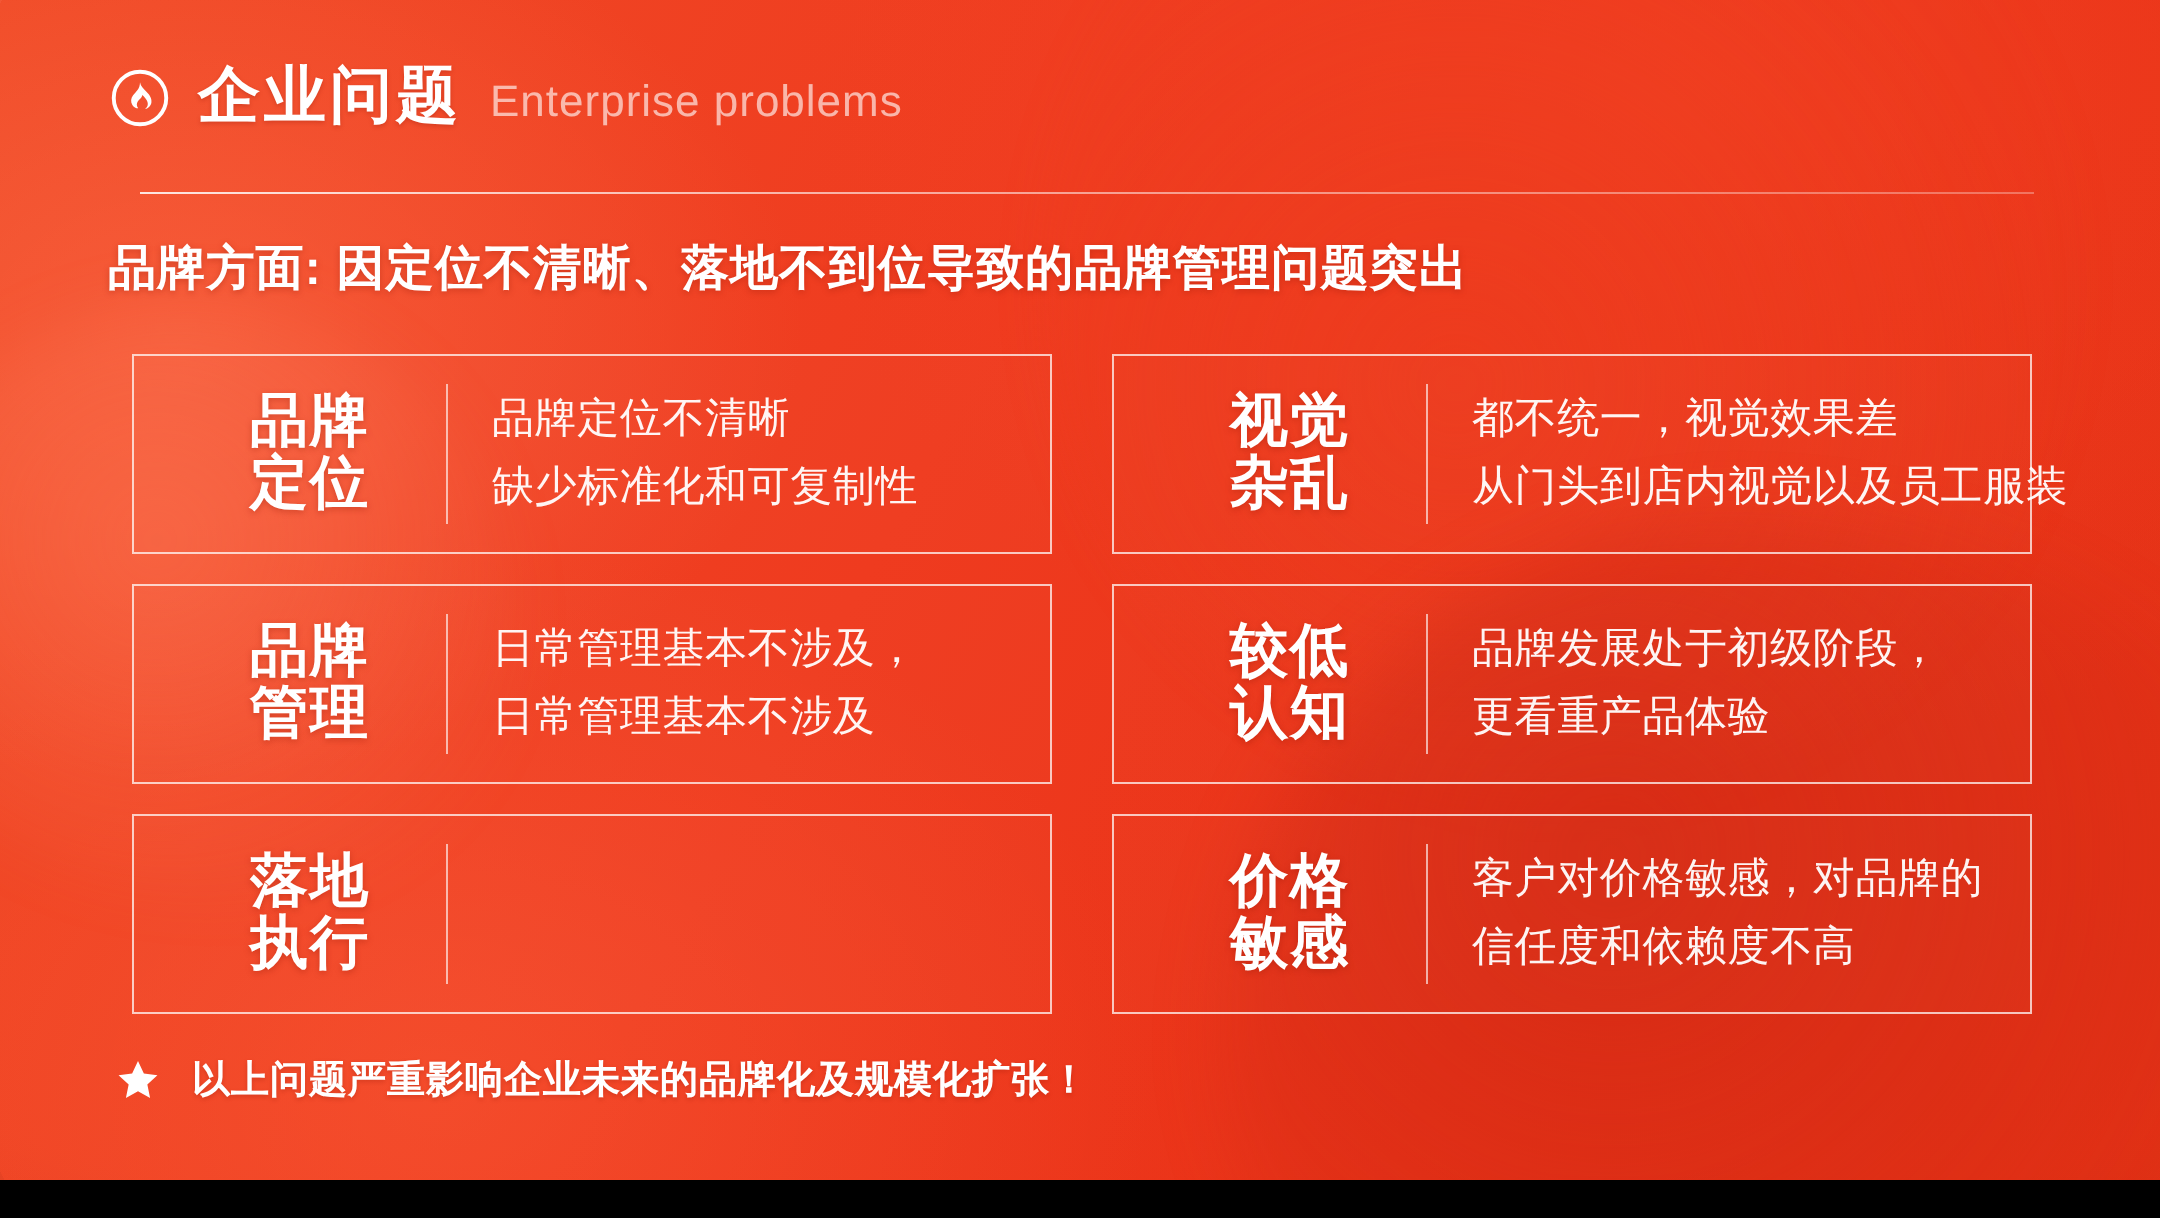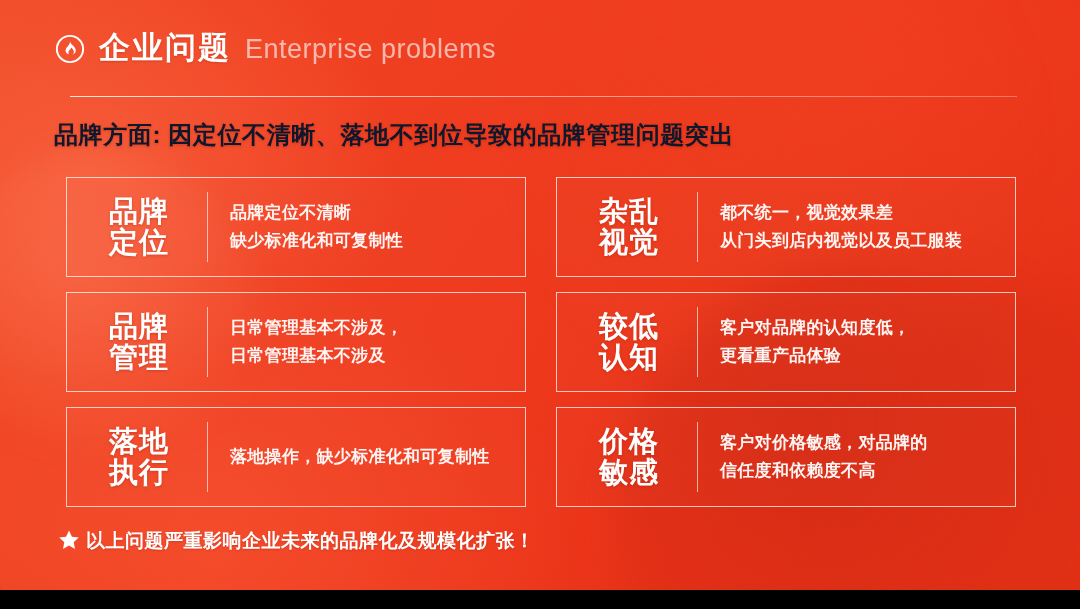--- a/index.html
+++ b/index.html
@@ -91,21 +91,21 @@
   }
   .title-cn {
     font-size: 31px;
     font-weight: 700;
     letter-spacing: 2px;
     color: #ffffff;
     line-height: 1;
     text-shadow: 0 1px 2px rgba(150,25,10,0.30);
   }
   .title-en {
-    font-size: 27px;
+    font-size: 22px;
     font-weight: 400;
     letter-spacing: .5px;
     color: rgba(255,255,255,0.62);
     line-height: 1;
   }
   .header-rule {
     position: absolute;
     left: 70px;
     top: 96px;
     width: 947px;
@@ -115,21 +115,21 @@
 
   
   .subtitle {
     position: absolute;
     left: 54px;
     top: 121px;
     font-size: 24px;
     font-weight: 700;
     letter-spacing: .6px;
     line-height: 1.2;
-    color: #0f172a;
+    color: #ffffff;
     text-shadow: 0 1px 3px rgba(150,25,10,0.35);
   }
 
   
   .grid {
     position: absolute;
     left: 66px;
     top: 177px;
     width: 950px;
     display: grid;
@@ -138,20 +138,21 @@
     column-gap: 30px;
     row-gap: 15px;
   }
   .card {
     position: relative;
     border: 1px solid rgba(255,255,255,0.72);
     display: flex;
     align-items: center;
     box-sizing: border-box;
     background: rgba(255,255,255,0.015);
+    padding-left: 16px;
   }
   .card-key {
     flex: 0 0 136px;
     text-align: center;
     font-size: 29px;
     font-weight: 700;
     line-height: 1.08;
     letter-spacing: 1px;
     color: #ffffff;
     text-shadow: 0 1px 3px rgba(150,25,10,0.35);
@@ -161,36 +162,36 @@
   .card-sep {
     flex: 0 0 1px;
     align-self: stretch;
     margin: 14px 0;
     background: rgba(255,255,255,0.62);
   }
   .card-desc {
     flex: 1 1 auto;
     padding-left: 22px;
     padding-right: 10px;
-    font-size: 17px;
-    font-weight: 700;
+    font-size: 21px;
+    font-weight: 400;
     line-height: 1.62;
     color: rgba(255,255,255,0.95);
     letter-spacing: .3px;
   }
   .card-desc span { display: block; white-space: nowrap; }
 
   
   .footer {
     position: absolute;
     left: 58px;
     top: 529px;
     display: flex;
     align-items: center;
-    gap: 6px;
+    gap: 16px;
   }
   .footer-star {
     width: 22px;
     height: 22px;
     flex: 0 0 auto;
     display: block;
   }
   .footer-text {
     font-size: 19px;
     font-weight: 700;
@@ -241,22 +242,22 @@
         </div>
         <div class="card-sep"></div>
         <div class="card-desc">
           <span>品牌定位不清晰</span>
           <span>缺少标准化和可复制性</span>
         </div>
       </div>
 
       <div class="card">
         <div class="card-key">
+          <span>视觉</span>
           <span>杂乱</span>
-          <span>视觉</span>
         </div>
         <div class="card-sep"></div>
         <div class="card-desc">
           <span>都不统一，视觉效果差</span>
           <span>从门头到店内视觉以及员工服装</span>
         </div>
       </div>
 
       <div class="card">
         <div class="card-key">
@@ -270,33 +271,32 @@
         </div>
       </div>
 
       <div class="card">
         <div class="card-key">
           <span>较低</span>
           <span>认知</span>
         </div>
         <div class="card-sep"></div>
         <div class="card-desc">
-          <span>客户对品牌的认知度低，</span>
+          <span>品牌发展处于初级阶段，</span>
           <span>更看重产品体验</span>
         </div>
       </div>
 
       <div class="card">
         <div class="card-key">
           <span>落地</span>
           <span>执行</span>
         </div>
         <div class="card-sep"></div>
         <div class="card-desc">
-          <span>落地操作，缺少标准化和可复制性</span>
         </div>
       </div>
 
       <div class="card">
         <div class="card-key">
           <span>价格</span>
           <span>敏感</span>
         </div>
         <div class="card-sep"></div>
         <div class="card-desc">

